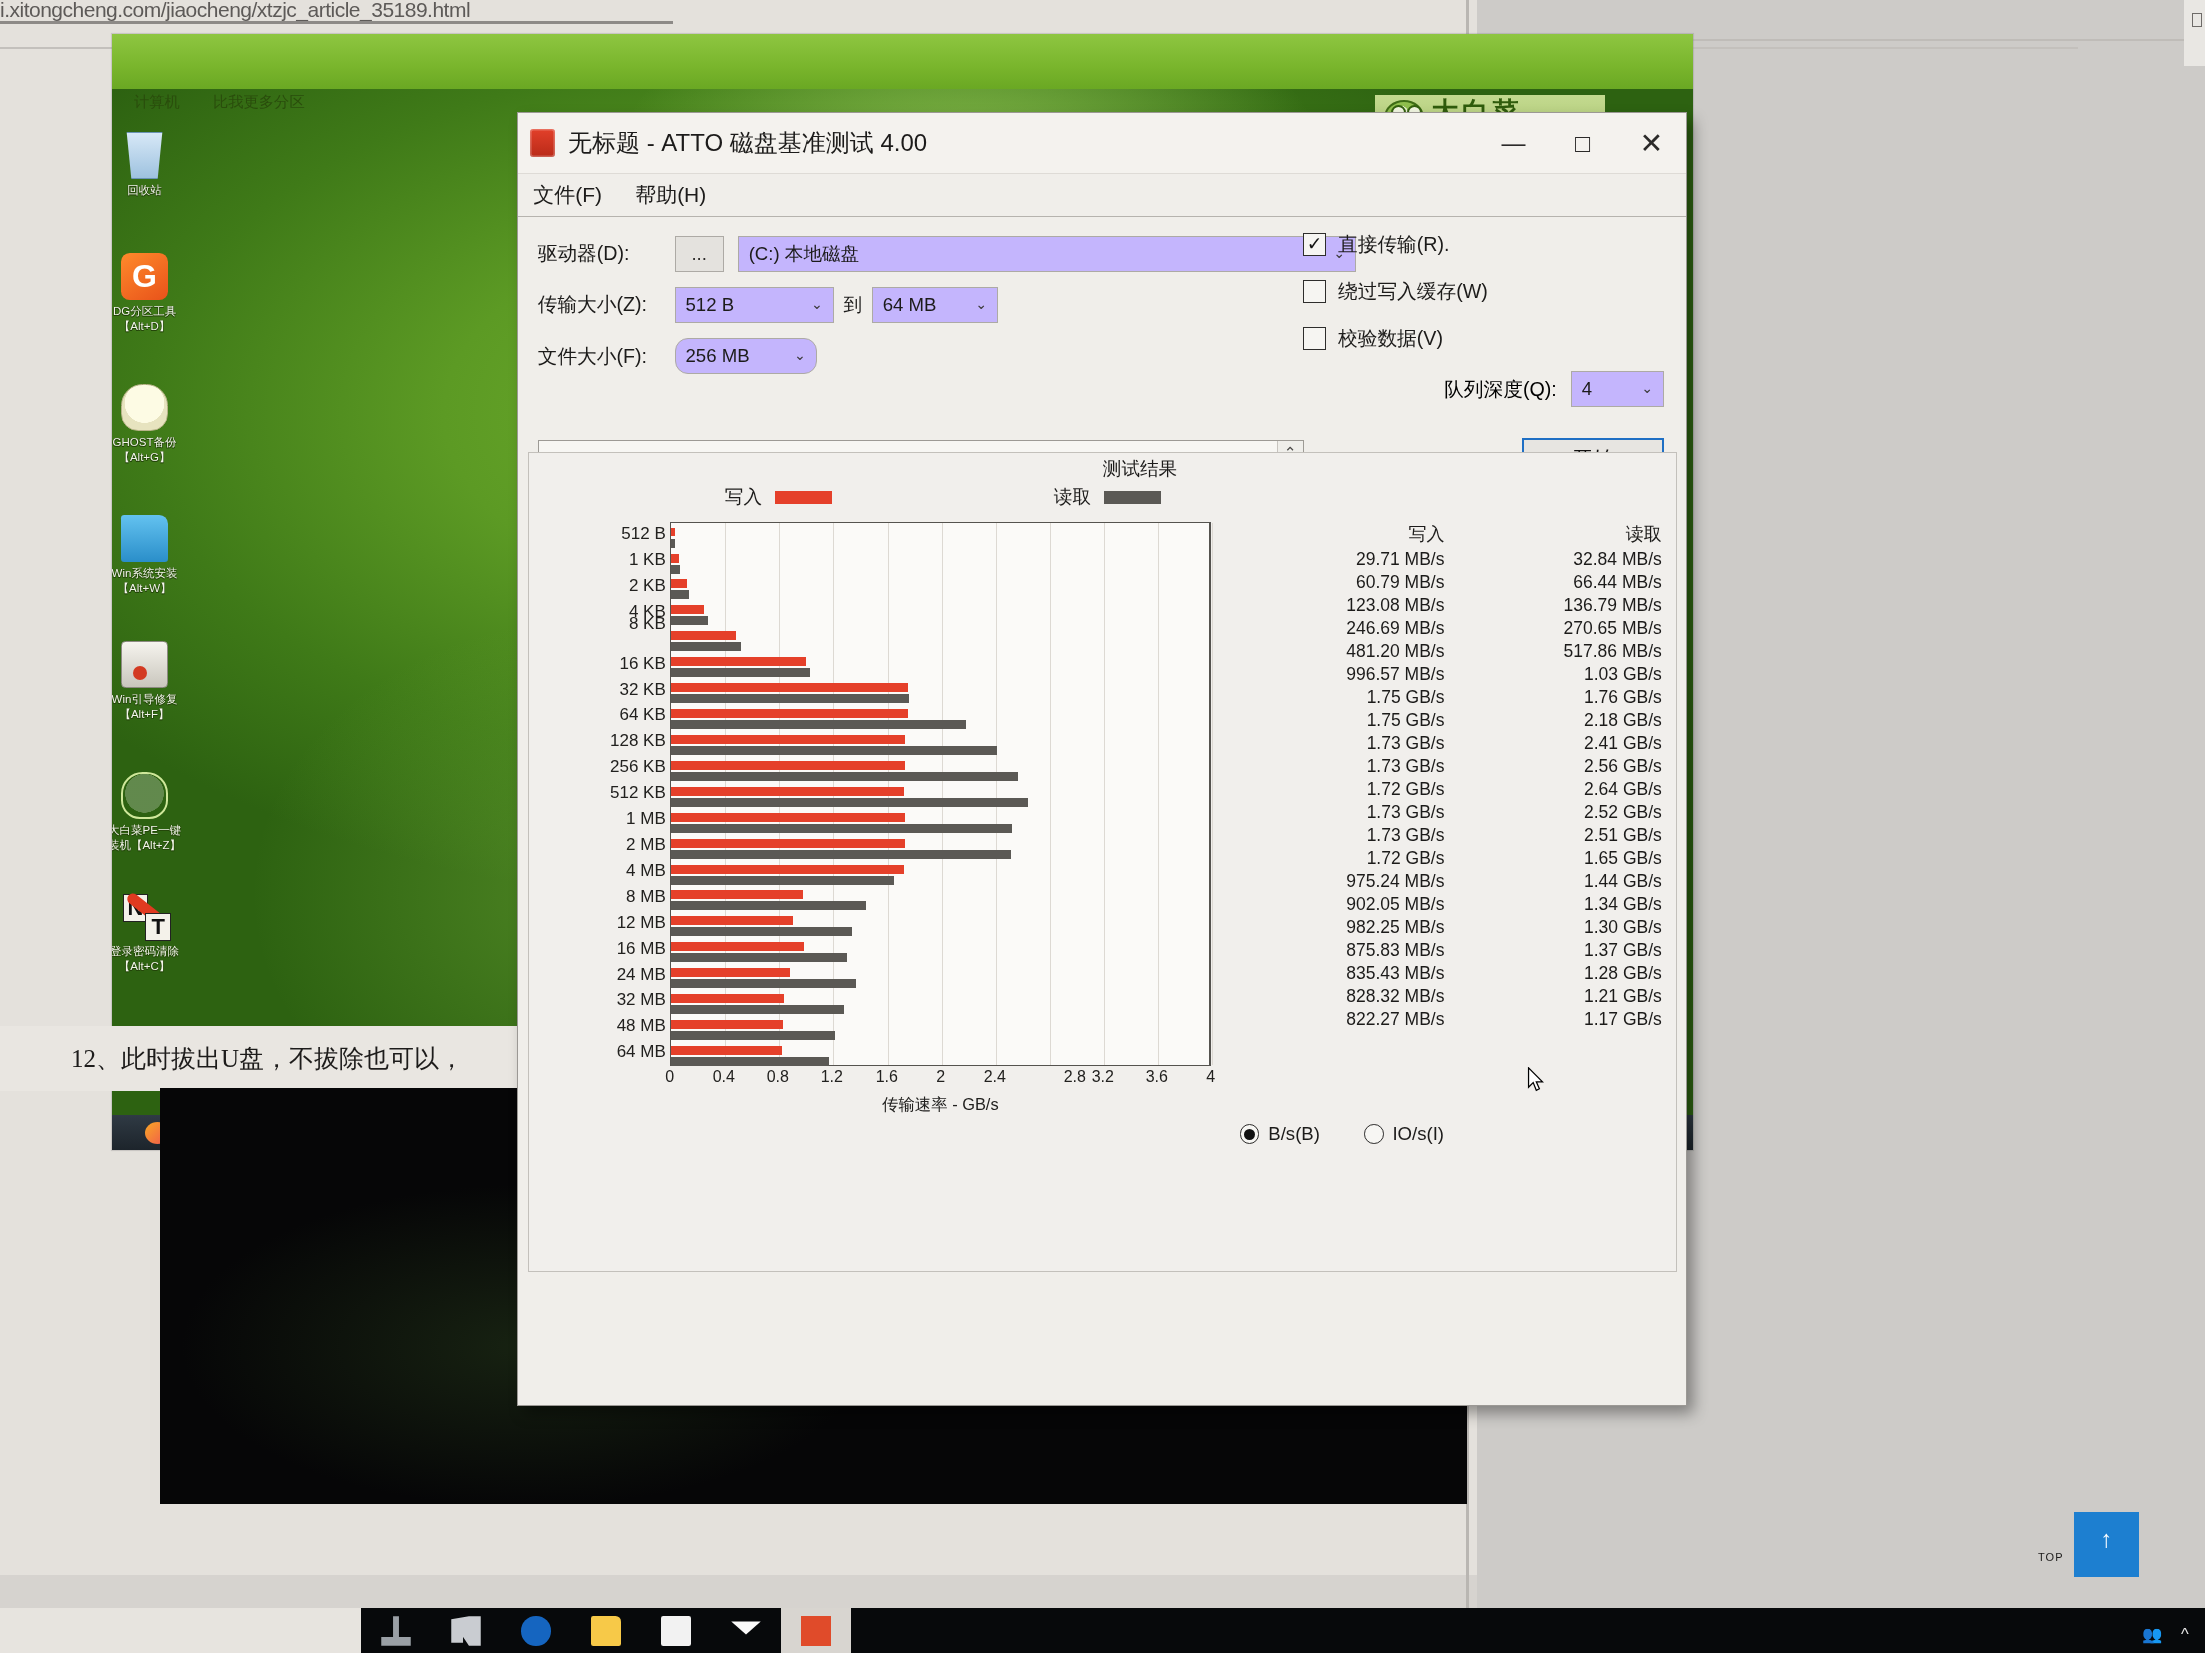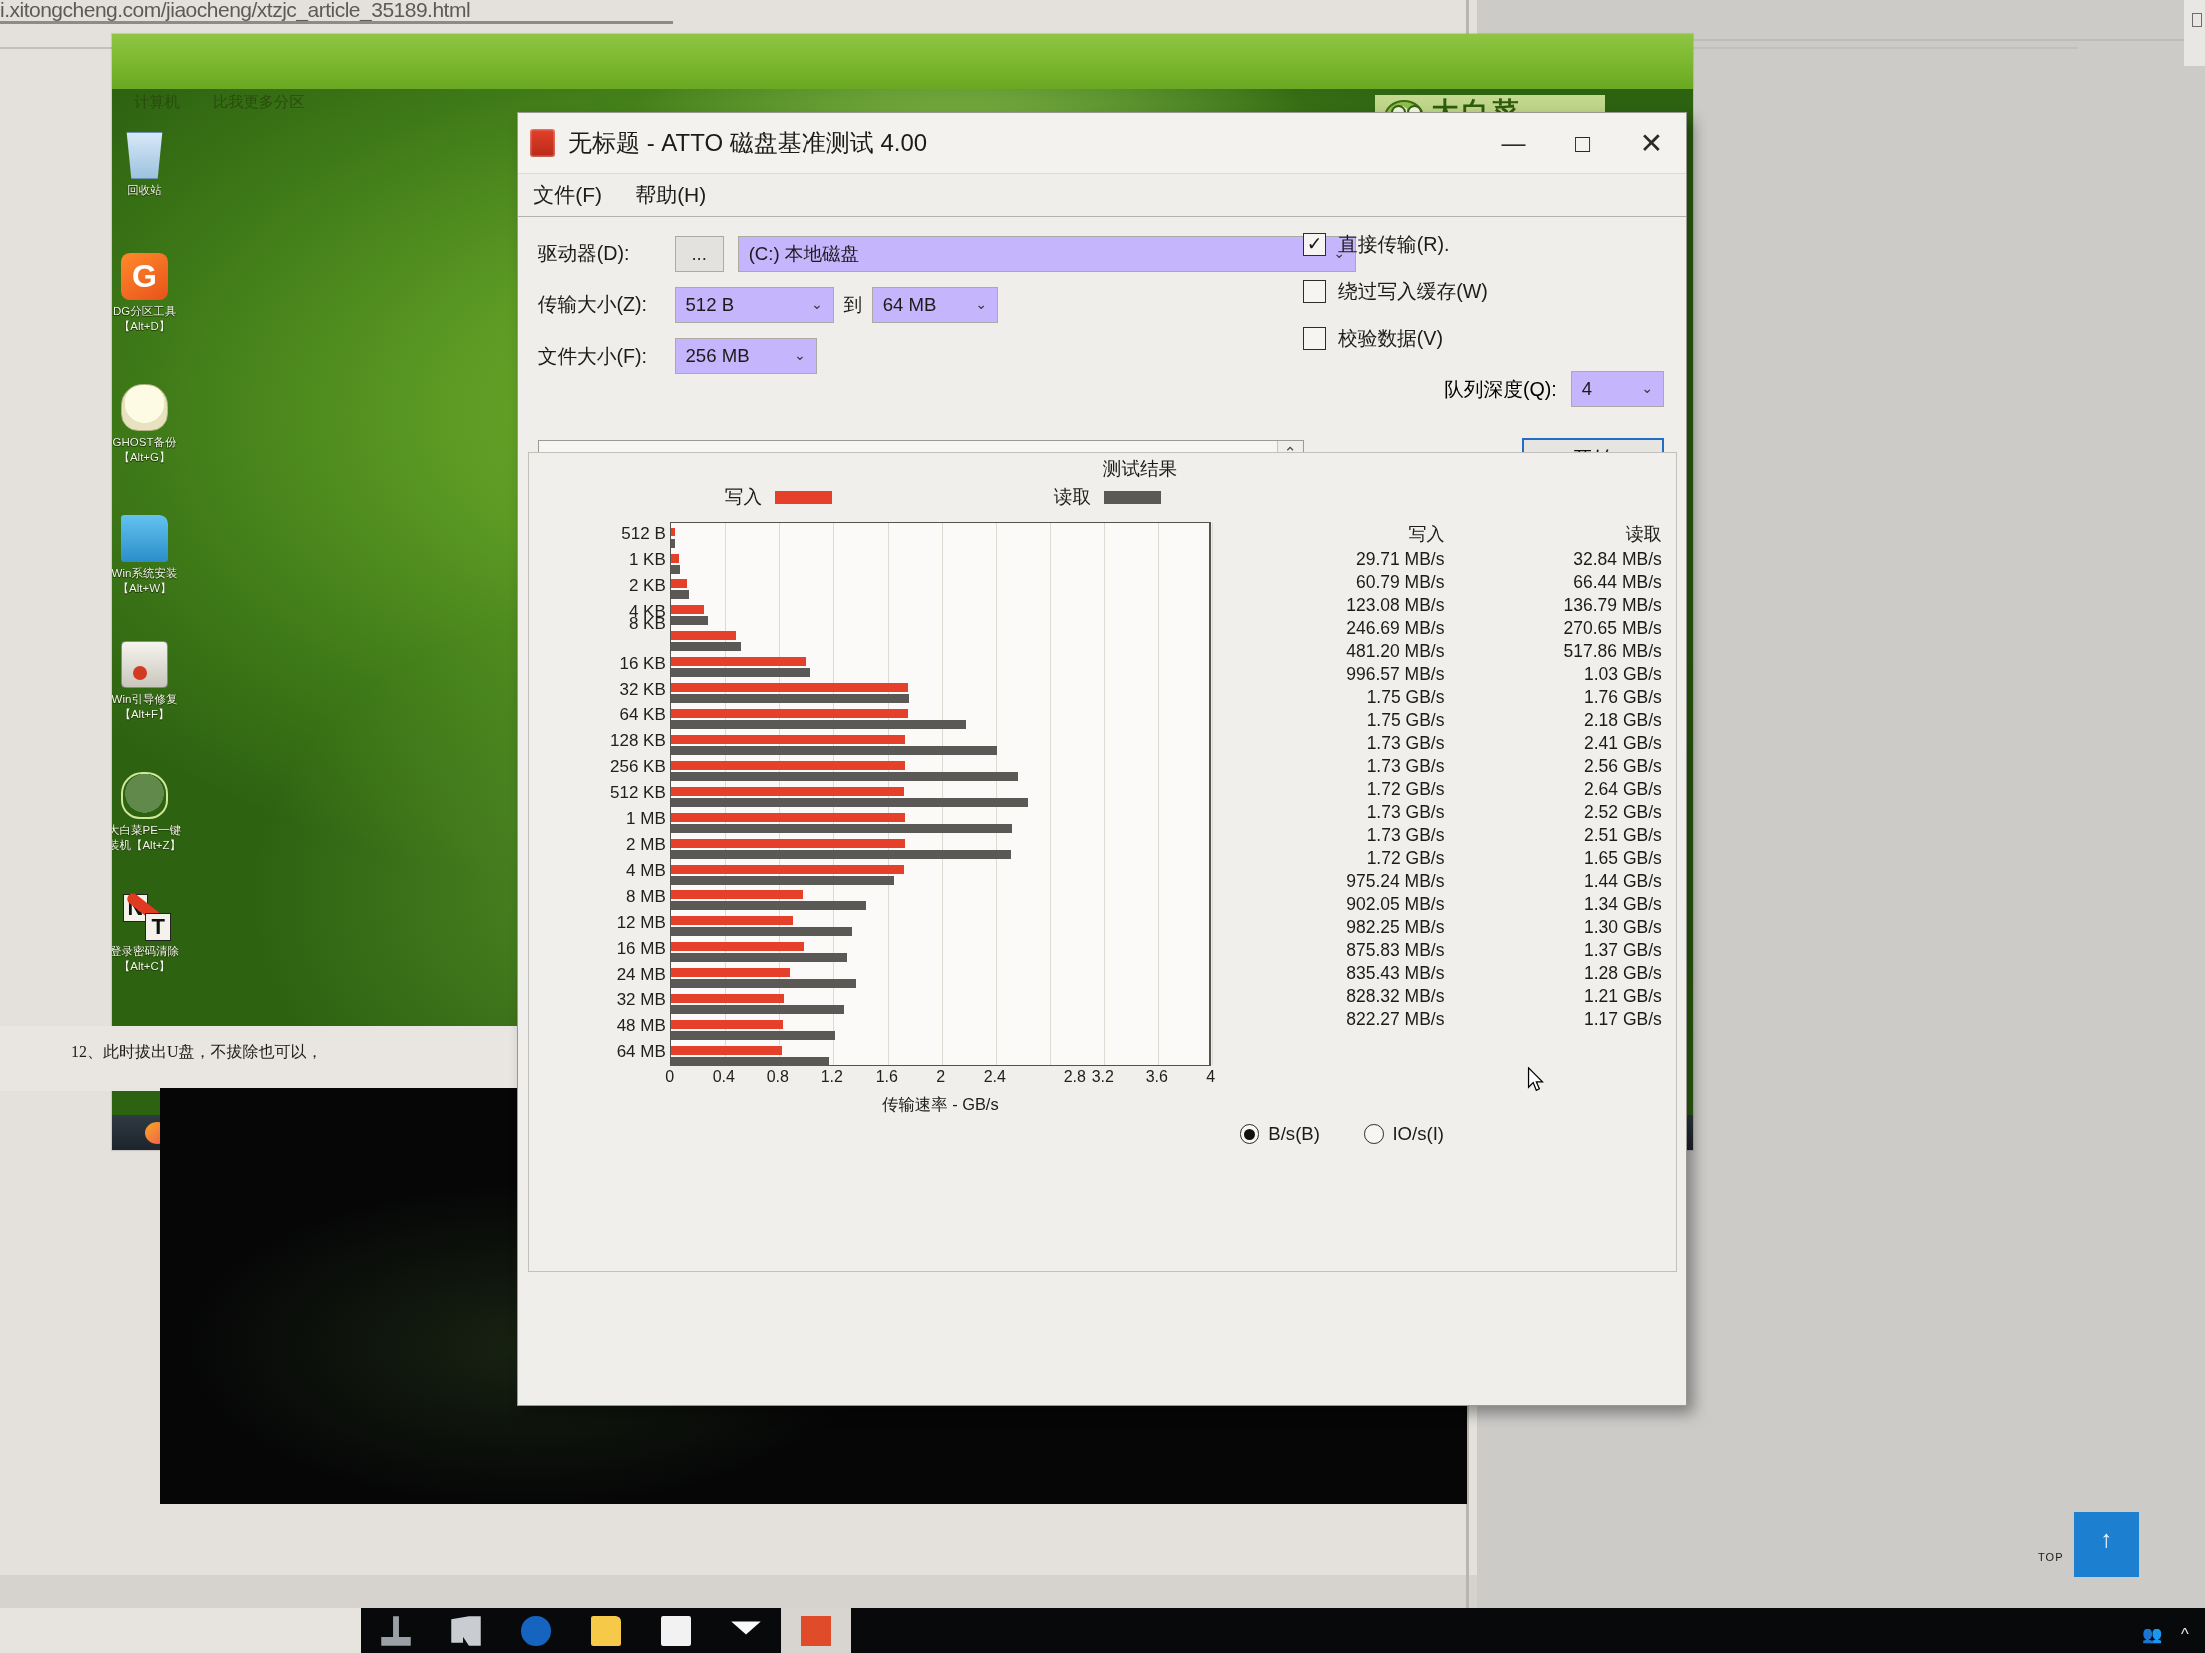--- a/index.html
+++ b/index.html
@@ -87,21 +87,21 @@
       border:2.7px solid #cfe79a; border-radius:46% 46% 40% 40%; }
   .ic-nt { background:transparent; position:relative; color:#111; font-size:22px; font-weight:bold; }
   .ic-nt .n { position:absolute; left:2.2px; top:1.1px; background:#f4f2ea; border:1.6px solid #222; padding:0 3.3px; }
   .ic-nt .t { position:absolute; left:24px; top:19.7px; background:#f4f2ea; border:1.6px solid #222; padding:0 5.5px; }
   .ic-nt .slash { position:absolute; left:3.3px; top:9.8px; width:42px; height:11px; background:#e03a20;
       transform:rotate(38deg); border-radius:5.5px; }
 
   
   #black-block { position:absolute; left:160px; top:1088px; width:1307px; height:416px; background:#060607;
       background-image:radial-gradient(ellipse 492px 230px at 28% 62%, rgba(40,62,28,.5), rgba(0,0,0,0) 70%); }
-  #article-line { position:absolute; left:71px; top:1042px; font-size:16px; color:#1d1c1b; white-space:nowrap;
+  #article-line { position:absolute; left:71px; top:1042px; font-size:25px; color:#1d1c1b; white-space:nowrap;
       font-family:"Liberation Serif", serif; }
   #white-strip { position:absolute; left:0px; top:1026px; width:1471px; height:65px; background:#e9e6e1; }
 
   
   #os-taskbar { position:absolute; left:0; bottom:0; width:2205px; height:46px; background:#07090b; display:flex; align-items:center; }
   #os-taskbar .slot { width:70px; height:46px; display:flex; align-items:center; justify-content:center; }
   #os-taskbar .win-left { position:absolute; left:0; top:0; width:361px; height:46px; background:#e7e4df; }
   .tbi { width:29.5px; height:29.5px; }
   #tray { position:absolute; right:16.4px; bottom:9.8px; display:flex; gap:18.6px; align-items:center; color:#e8e8e8; font-size:16.4px; }
   #top-btn { position:absolute; right:66px; bottom:77px; width:65px; height:65px; background:#1d7fd0;
@@ -133,21 +133,21 @@
   .row { display:flex; align-items:center; margin-bottom:15.3px; }
   .lbl { font-size:19.7px; color:#1c1b1a; width:137px; }
   .combo { background:#c4b5fd; border:1.1px solid #adaaa5; height:36px; display:flex; align-items:center;
       padding:0 9.8px; font-size:18.6px; color:#1c1b1a; position:relative; }
   .combo .chev { position:absolute; right:9.8px; top:50%; transform:translateY(-55%); font-size:14.2px; color:#3a3938; }
   .btn-dots { width:49px; height:36px; background:#e4e2de; border:1.1px solid #adaaa5;
       display:flex; align-items:center; justify-content:center; font-size:18.6px; color:#2b2a29; margin-right:14.2px; }
   #drive-combo { flex:1; max-width:618px; }
   #size-from { width:159px; } #size-to { width:126px; }
   .to-word { font-size:18.6px; margin:0 9.8px; color:#1c1b1a; }
-  #file-size { width:142px; }
+  #file-size { width:142px;border-radius:13px; }
 
   #checks { position:absolute; right:22px; top:14.2px; width:361px; }
   .chkrow { display:flex; align-items:center; margin-bottom:19.7px; }
   .chk { width:23px; height:23px; border:1.6px solid #2e2d2c; background:#f6f5f2; margin-right:12px;
       display:flex; align-items:center; justify-content:center; font-size:18.6px; color:#111; line-height:1; }
   .chkrow .t { font-size:19.7px; color:#1c1b1a; }
   #qd-row { display:flex; align-items:center; justify-content:flex-end; margin-top:5.5px; }
   #qd-row .t { font-size:19.7px; margin-right:14.2px; }
   #qd-combo { width:93px; }
 

